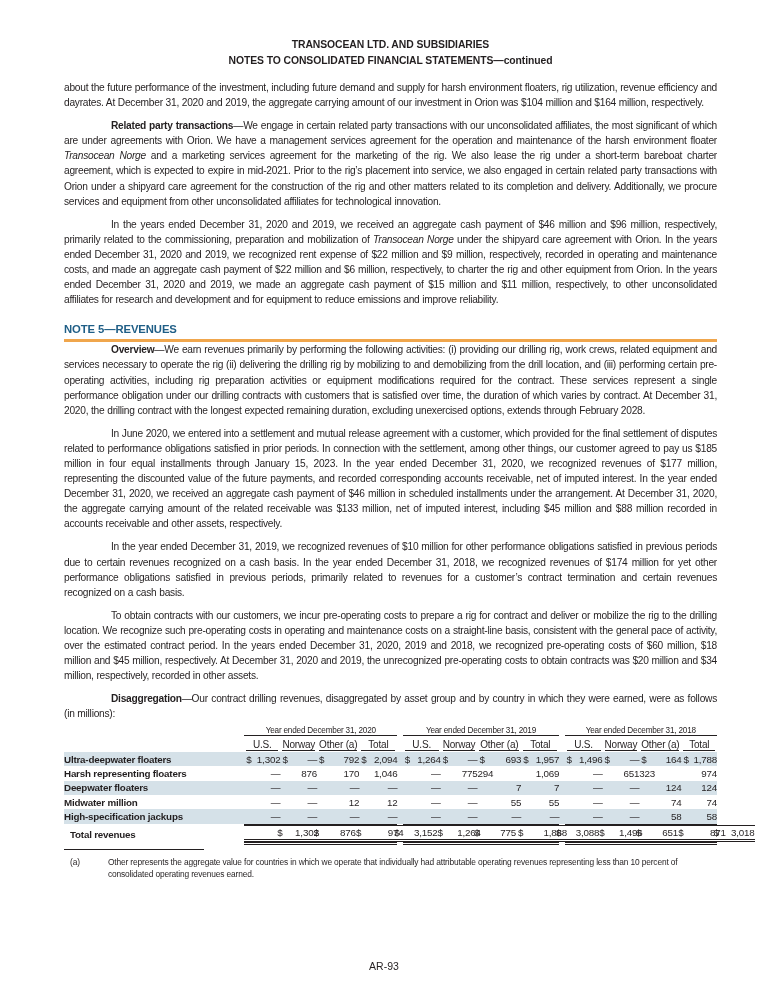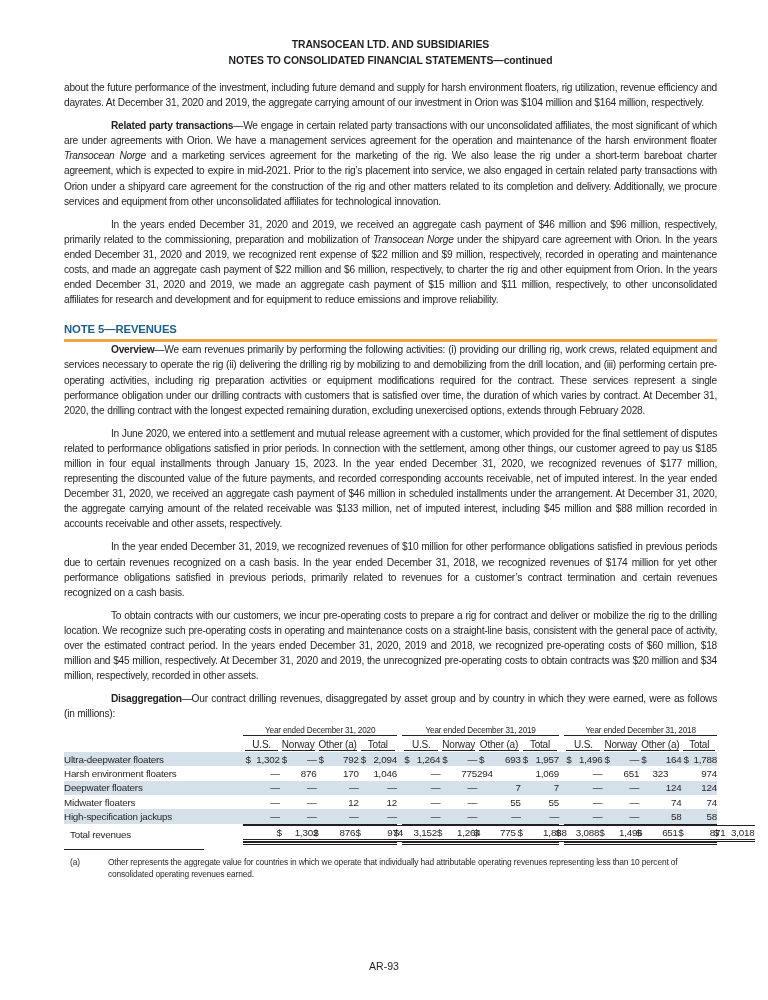--- a/index.html
+++ b/index.html
@@ -28,21 +28,21 @@
     border-collapse: separate; border-spacing: 0; font-size: 9.8px;
     margin-top: 2px; width: 653px; letter-spacing: -0.2px;
   }
   table.rev td { padding: 0; height: 14.3px; white-space: nowrap; }
   .yr-head td { font-size: 8.2px; height: 11px; text-align: center; }
   .yr-head .yrt { border-bottom: 1px solid #231f20; }
   .col-head td { font-size: 10px; height: 11px; text-align: center; }
   .col-head .ch span { display: inline-block; border-bottom: 1px solid #231f20; width: 100%; }
   .shade td.c { background: #d5e1e8; }
   .shade td.lbl { background: #d5e1e8; }
-  td.lbl { width: 182px; padding-left: 0; }
+  td.lbl { width: 182px; padding-left: 0; font-weight: bold; }
   td.num { text-align: right; padding-right: 2px; }
   .tot td.num span { display: inline-block; width: 100%; border-top: 1px solid #231f20; border-bottom: 3px double #231f20; text-align: right; line-height: 13px; }
   .tot td.lbl { padding-left: 6px; }
   .dollar { float: left; padding-left: 2px; }
   .fn-rule { width: 140px; border-top: 1px solid #231f20; margin-top: 4px; }
   .footnote { display: flex; margin-top: 6px; font-size: 8.4px; line-height: 12px; letter-spacing: -0.15px; }
   .footnote .fl { width: 44px; padding-left: 6px; box-sizing: border-box; }
   .footnote .ft { flex: 1; }
   .pagenum { position: absolute; left: 0; width: 768px; top: 960px; text-align: center; font-size: 10.5px; }
 </style>
@@ -134,55 +134,55 @@
           <td class="num c"><span style="display: inline-block; width: 100%; text-align: right;"><span class="dollar">$</span><span>—</span></span></td>
           <td class="num c"><span style="display: inline-block; width: 100%; text-align: right;"><span class="dollar">$</span><span>693</span></span></td>
           <td class="num c"><span style="display: inline-block; width: 100%; text-align: right;"><span class="dollar">$</span><span>1,957</span></span></td>
           <td class="c"></td>
           <td class="num c"><span style="display: inline-block; width: 100%; text-align: right;"><span class="dollar">$</span><span>1,496</span></span></td>
           <td class="num c"><span style="display: inline-block; width: 100%; text-align: right;"><span class="dollar">$</span><span>—</span></span></td>
           <td class="num c"><span style="display: inline-block; width: 100%; text-align: right;"><span class="dollar">$</span><span>164</span></span></td>
           <td class="num c"><span style="display: inline-block; width: 100%; text-align: right;"><span class="dollar">$</span><span>1,788</span></span></td>
         </tr>
         <tr class="">
-          <td class="lbl c">Harsh environment floaters</td>
+          <td class="lbl c">Harsh representing floaters</td>
           <td class="num c"><span style="display: inline-block; width: 100%; text-align: right;"><span>—</span></span></td>
           <td class="num c"><span style="display: inline-block; width: 100%; text-align: right;"><span>876</span></span></td>
           <td class="num c"><span style="display: inline-block; width: 100%; text-align: right;"><span>170</span></span></td>
           <td class="num c"><span style="display: inline-block; width: 100%; text-align: right;"><span>1,046</span></span></td>
           <td class="c"></td>
           <td class="num c"><span style="display: inline-block; width: 100%; text-align: right;"><span>—</span></span></td>
           <td class="num c"><span style="display: inline-block; width: 100%; text-align: right;"><span>775</span></span></td>
           <td class="num c"><span style="display: inline-block; width: 100%; text-align: left;"><span>294</span></span></td>
           <td class="num c"><span style="display: inline-block; width: 100%; text-align: right;"><span>1,069</span></span></td>
           <td class="c"></td>
           <td class="num c"><span style="display: inline-block; width: 100%; text-align: right;"><span>—</span></span></td>
           <td class="num c"><span style="display: inline-block; width: 100%; text-align: right;"><span>651</span></span></td>
-          <td class="num c"><span style="display: inline-block; width: 100%; text-align: center;"><span>323</span></span></td>
+          <td class="num c"><span style="display: inline-block; width: 100%; text-align: left;"><span>323</span></span></td>
           <td class="num c"><span style="display: inline-block; width: 100%; text-align: right;"><span>974</span></span></td>
         </tr>
         <tr class="shade">
           <td class="lbl c">Deepwater floaters</td>
           <td class="num c"><span style="display: inline-block; width: 100%; text-align: right;"><span>—</span></span></td>
           <td class="num c"><span style="display: inline-block; width: 100%; text-align: right;"><span>—</span></span></td>
           <td class="num c"><span style="display: inline-block; width: 100%; text-align: right;"><span>—</span></span></td>
           <td class="num c"><span style="display: inline-block; width: 100%; text-align: right;"><span>—</span></span></td>
           <td class="c"></td>
           <td class="num c"><span style="display: inline-block; width: 100%; text-align: right;"><span>—</span></span></td>
           <td class="num c"><span style="display: inline-block; width: 100%; text-align: right;"><span>—</span></span></td>
           <td class="num c"><span style="display: inline-block; width: 100%; text-align: right;"><span>7</span></span></td>
           <td class="num c"><span style="display: inline-block; width: 100%; text-align: right;"><span>7</span></span></td>
           <td class="c"></td>
           <td class="num c"><span style="display: inline-block; width: 100%; text-align: right;"><span>—</span></span></td>
           <td class="num c"><span style="display: inline-block; width: 100%; text-align: right;"><span>—</span></span></td>
           <td class="num c"><span style="display: inline-block; width: 100%; text-align: right;"><span>124</span></span></td>
           <td class="num c"><span style="display: inline-block; width: 100%; text-align: right;"><span>124</span></span></td>
         </tr>
         <tr class="">
-          <td class="lbl c">Midwater floaters</td>
+          <td class="lbl c">Midwater million</td>
           <td class="num c"><span style="display: inline-block; width: 100%; text-align: right;"><span>—</span></span></td>
           <td class="num c"><span style="display: inline-block; width: 100%; text-align: right;"><span>—</span></span></td>
           <td class="num c"><span style="display: inline-block; width: 100%; text-align: right;"><span>12</span></span></td>
           <td class="num c"><span style="display: inline-block; width: 100%; text-align: right;"><span>12</span></span></td>
           <td class="c"></td>
           <td class="num c"><span style="display: inline-block; width: 100%; text-align: right;"><span>—</span></span></td>
           <td class="num c"><span style="display: inline-block; width: 100%; text-align: right;"><span>—</span></span></td>
           <td class="num c"><span style="display: inline-block; width: 100%; text-align: right;"><span>55</span></span></td>
           <td class="num c"><span style="display: inline-block; width: 100%; text-align: right;"><span>55</span></span></td>
           <td class="c"></td>

